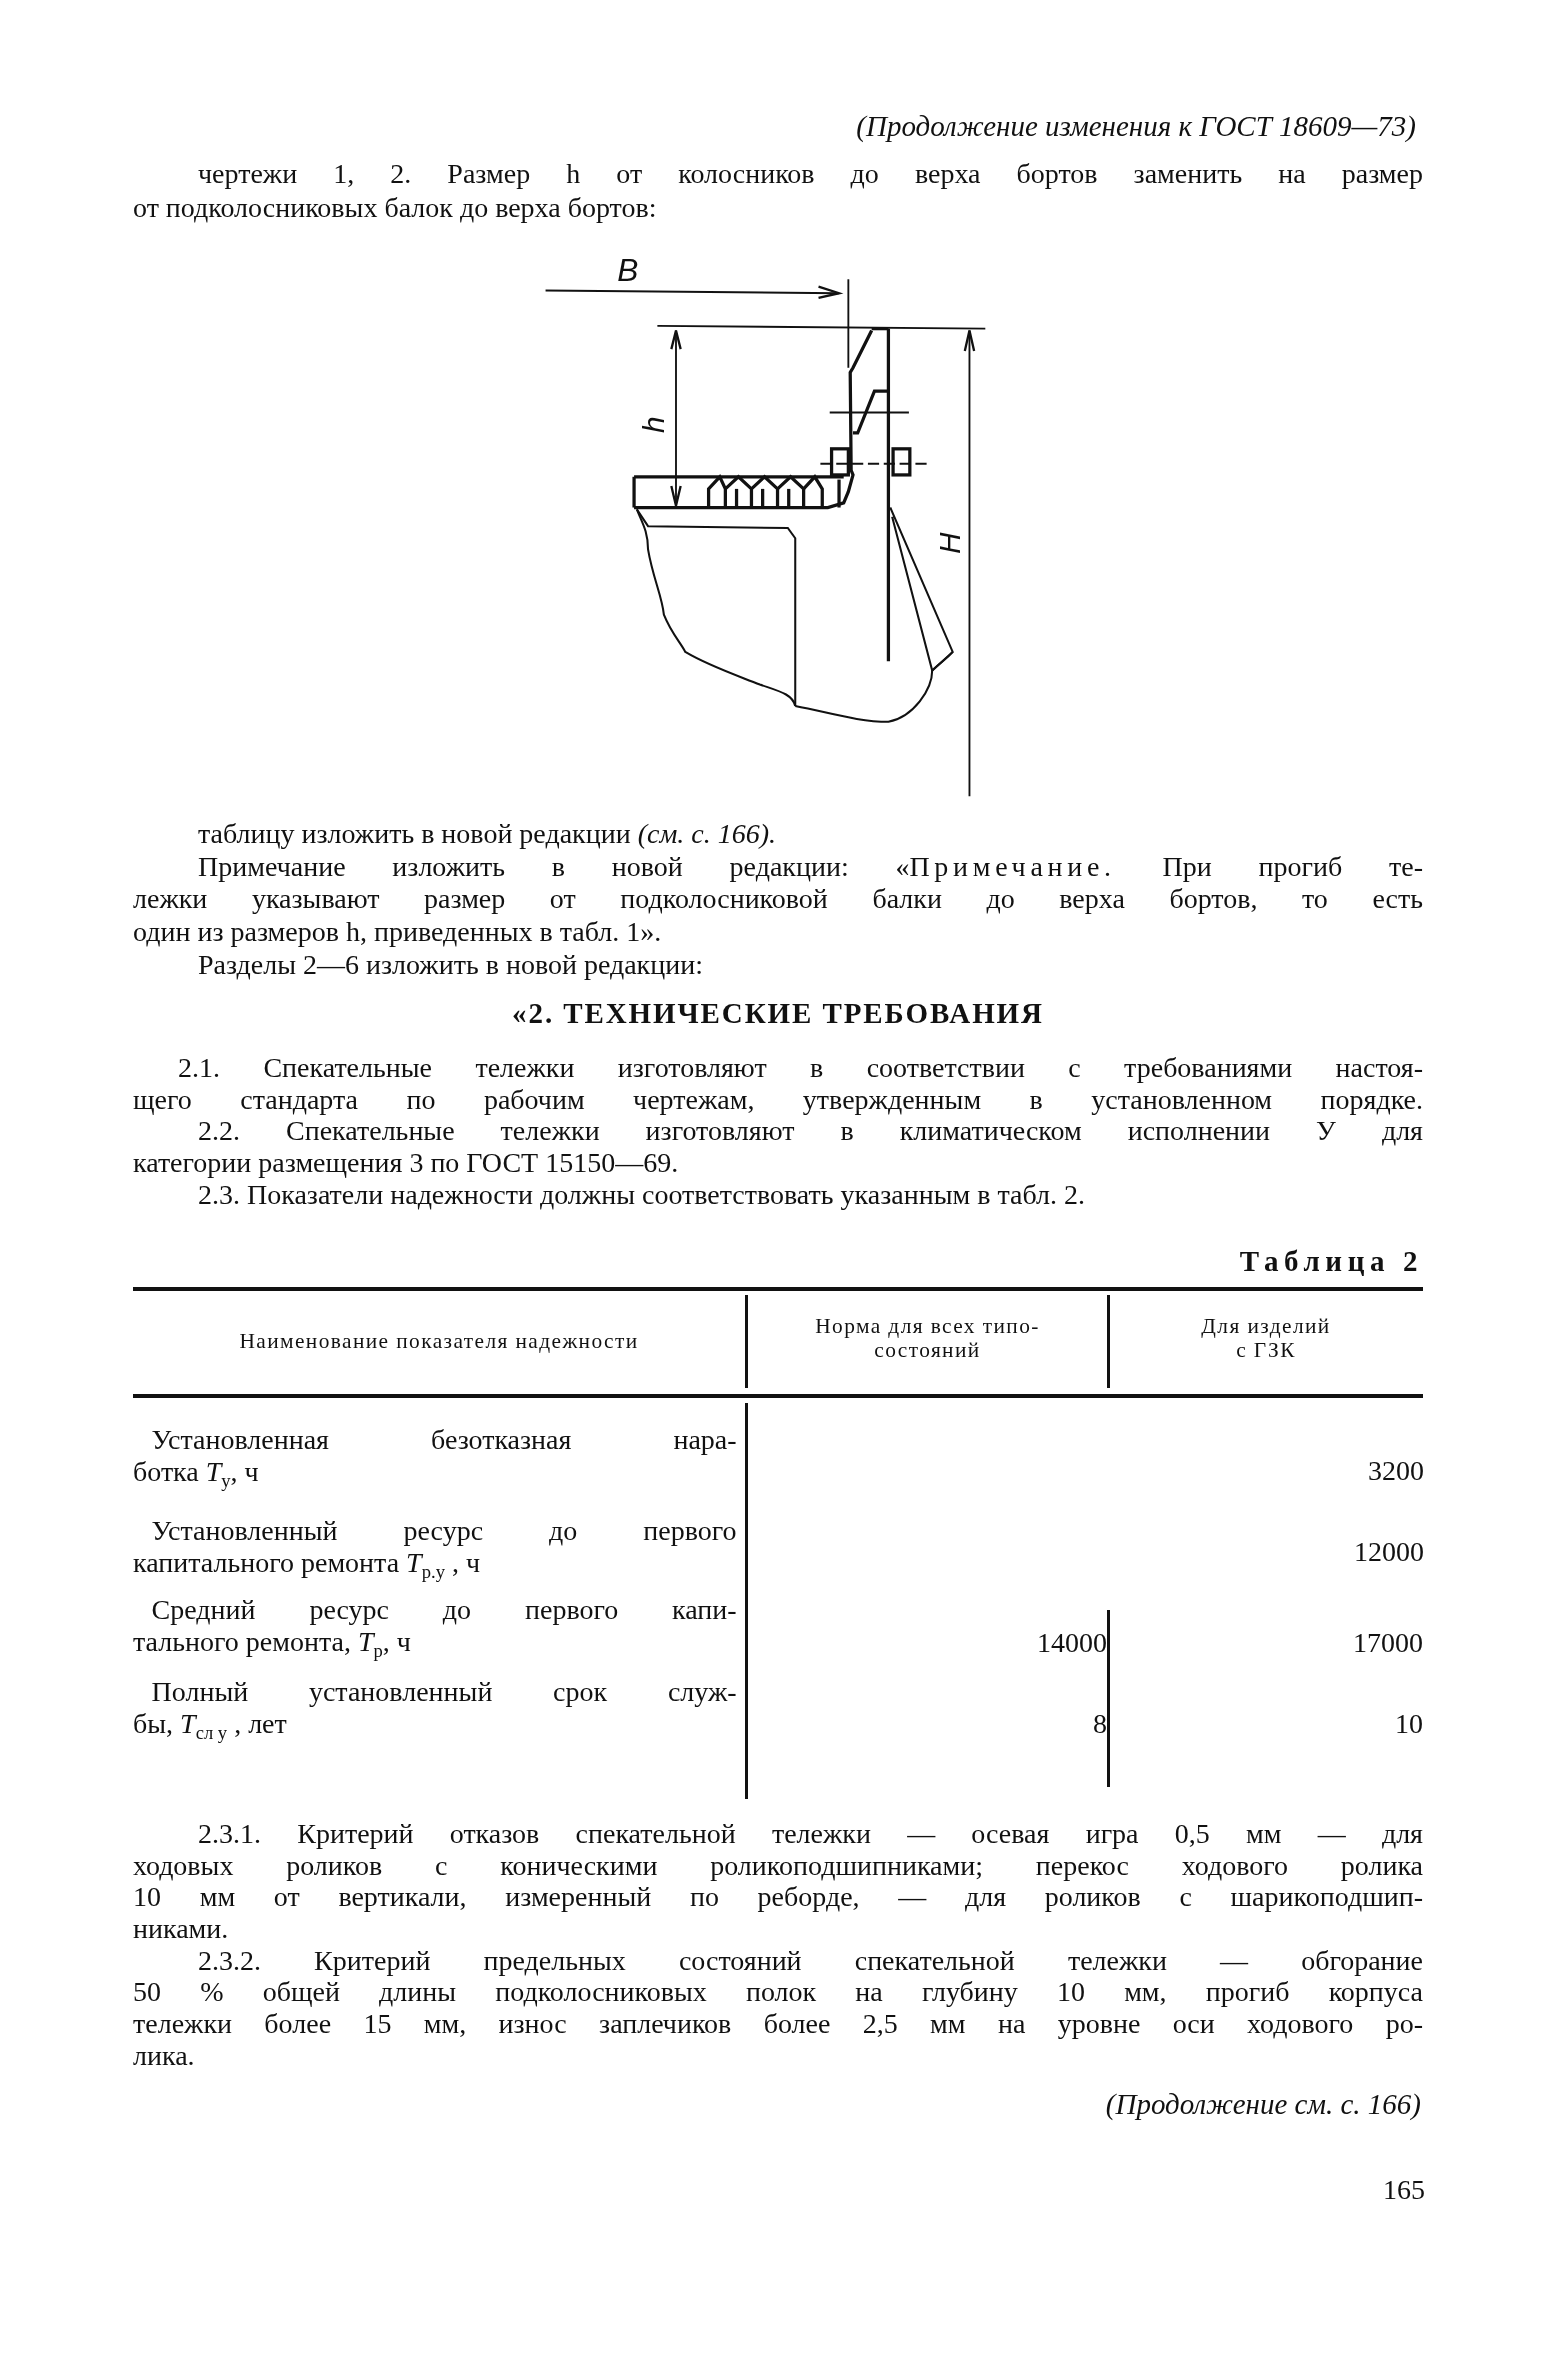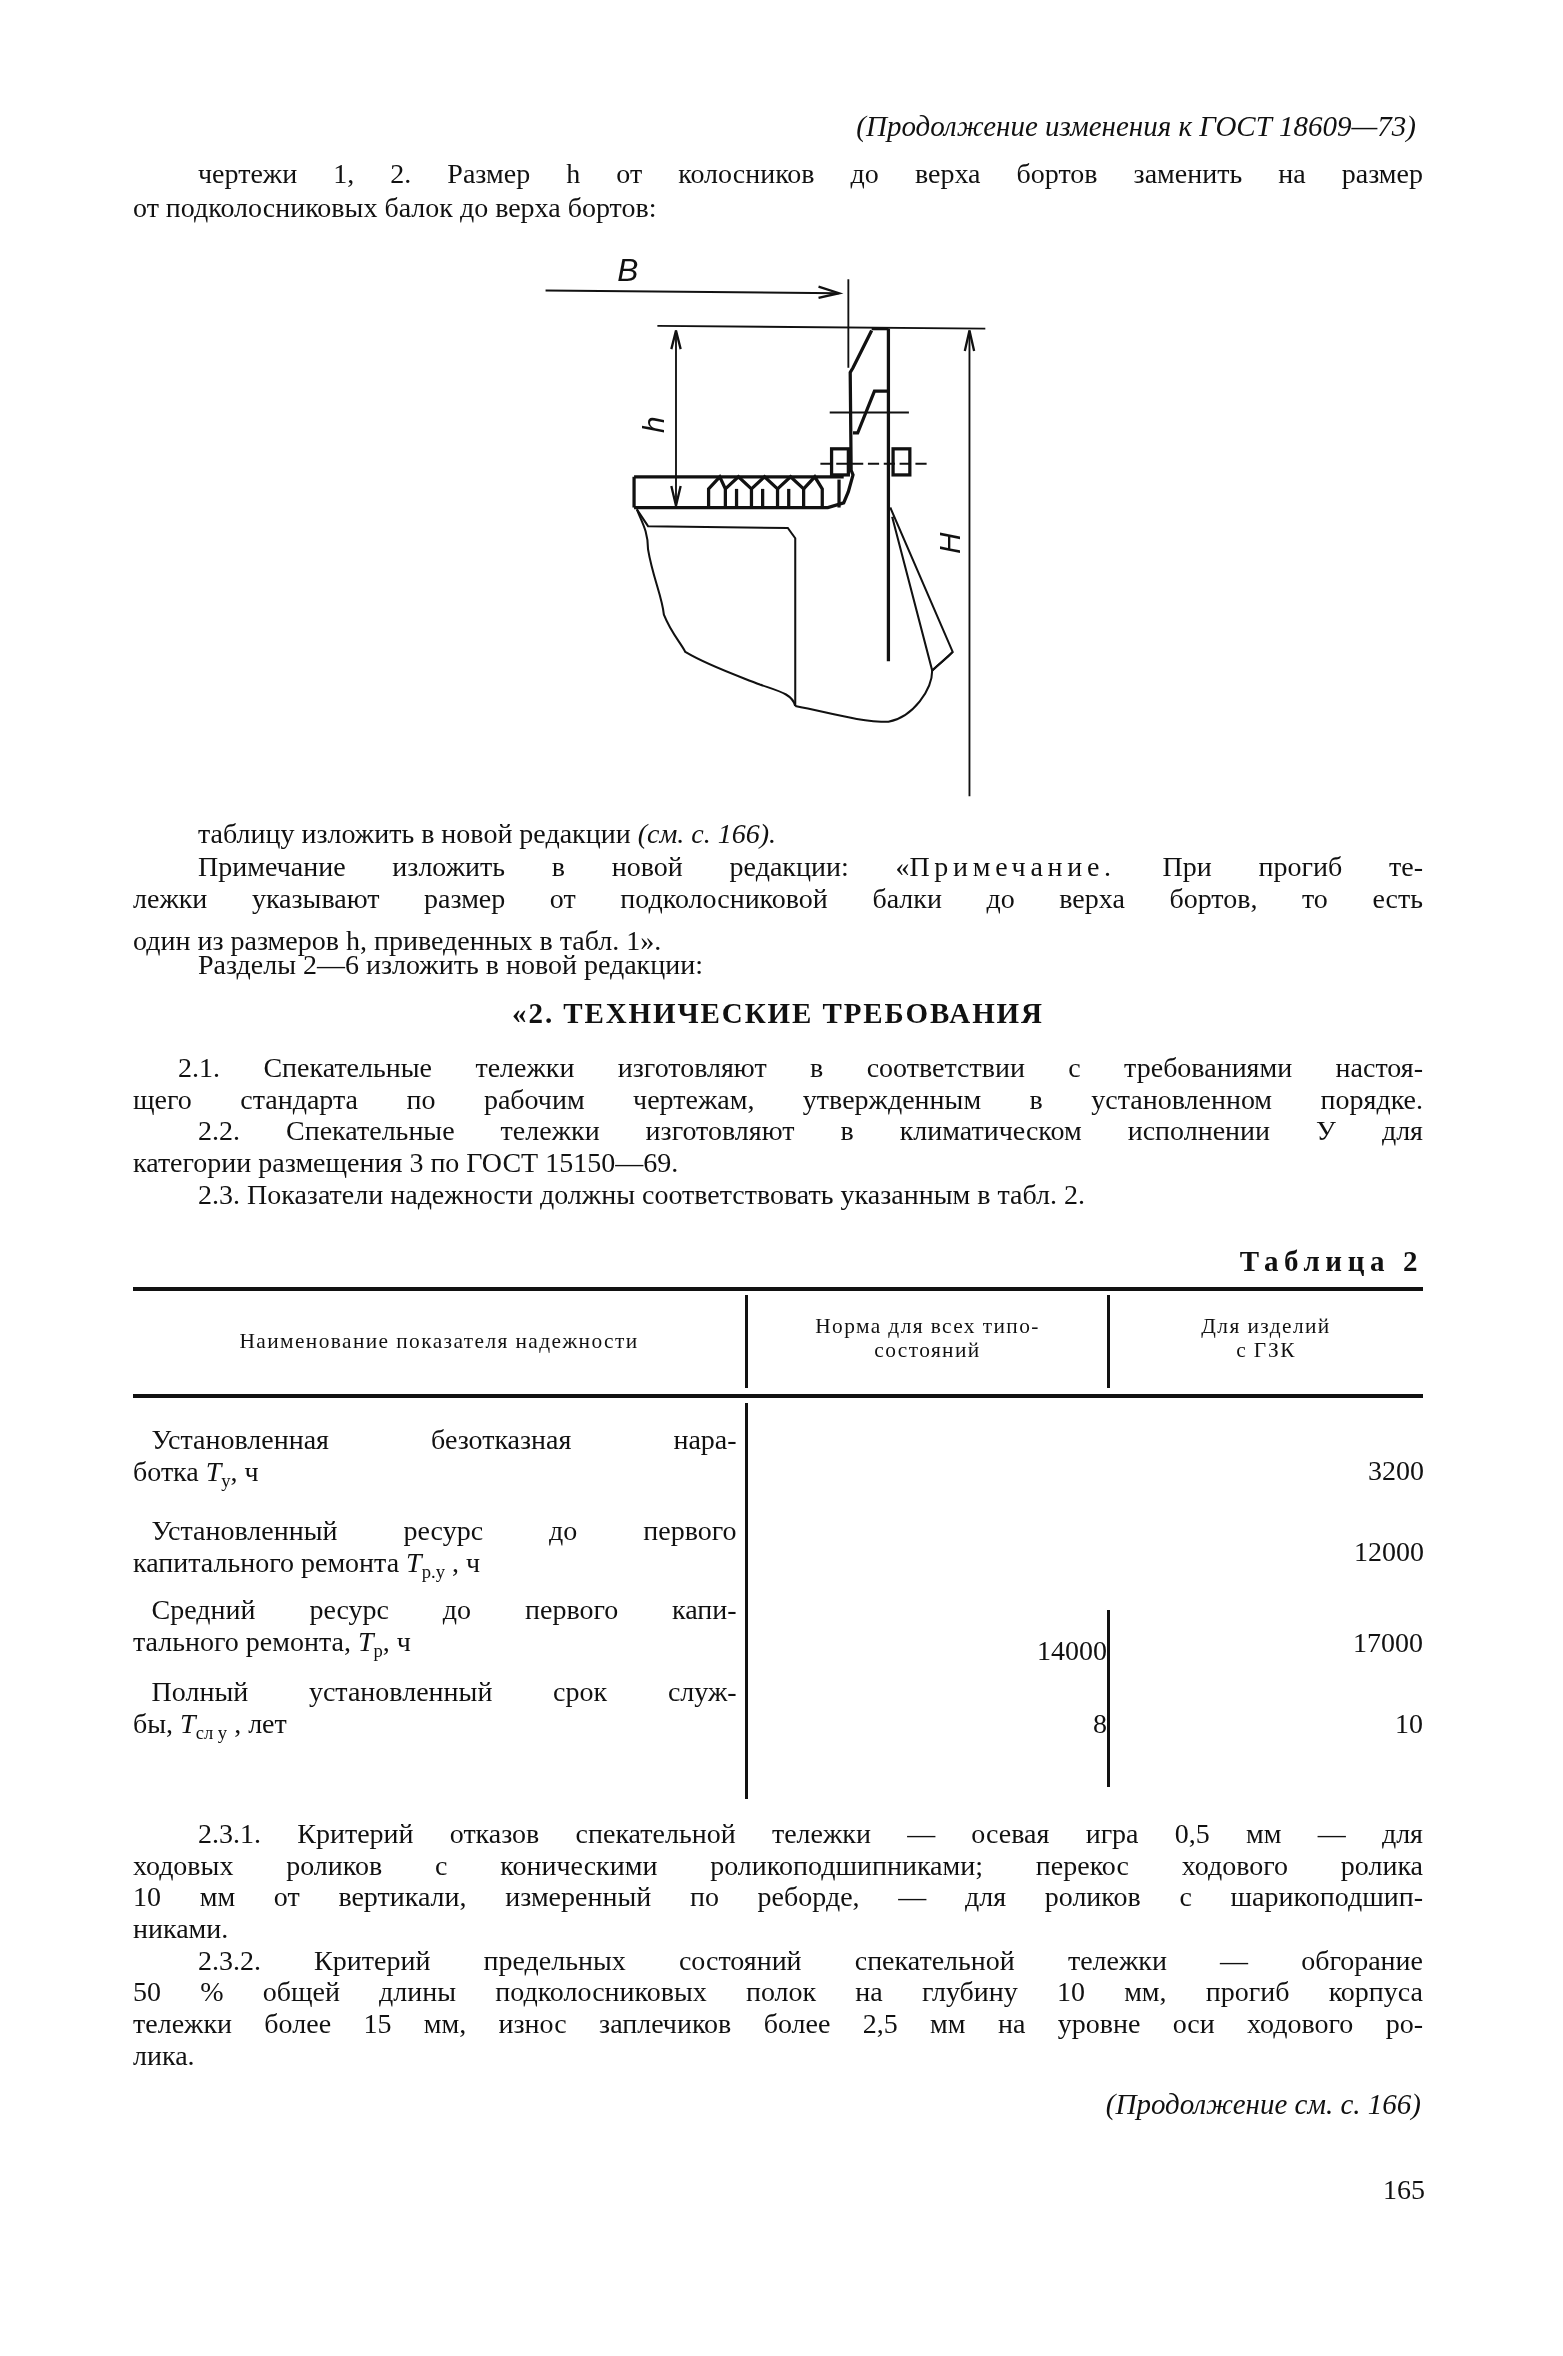--- a/index.html
+++ b/index.html
@@ -91,21 +91,21 @@
 
 <div class="abs p" style="left:133px;width:1290px;top:818px;height:168px;">
   <div class="abs" style="left:65px;top:0;white-space:nowrap;">
     <span>таблицу изложить в новой редакции</span>
     <span class="ital">(см. с. 166).</span>
   </div>
   <div class="line" style="top:33px;left:65px;">
     <span>Примечание изложить в новой редакции: «</span><span class="spaced">Примечание.</span><span> При прогиб те-</span>
   </div>
   <div class="line" style="top:65px;">лежки указывают размер от подколосниковой  балки до верха бортов, то есть</div>
-  <div class="abs" style="top:107px;left:0;white-space:nowrap;">один из размеров h, приведенных в табл. 1».</div>
+  <div class="abs" style="top:98px;left:0;white-space:nowrap;">один из размеров h, приведенных в табл. 1».</div>
   <div class="abs" style="top:131px;left:65px;white-space:nowrap;">Разделы 2—6 изложить в новой редакции:</div>
 </div>
 
 <div class="abs sec-title">«2. ТЕХНИЧЕСКИЕ ТРЕБОВАНИЯ</div>
 
 <div class="abs p" style="left:133px;width:1290px;top:1052px;height:168px;">
   <div class="line" style="top:0;left:45px;">2.1. Спекательные тележки изготовляют в соответствии с требованиями настоя-</div>
   <div class="line" style="top:32px;">щего стандарта по рабочим чертежам, утвержденным в установленном порядке.</div>
   <div class="line" style="top:63px;left:65px;">2.2. Спекательные тележки изготовляют в климатическом исполнении У для</div>
   <div class="abs" style="top:95px;left:0;white-space:nowrap;">категории размещения 3 по ГОСТ 15150—69.</div>
@@ -140,21 +140,21 @@
 <div class="cell" style="left:133px;width:604px;top:1505px;">
   <div class="line" style="position:relative;left:18.6px;width:585px;margin-top:10px;">Установленный ресурс  до первого</div>
   <div><span>капитального ремонта </span><i>T</i><sub>р.у</sub><span> , ч</span></div>
 </div>
 <div class="num" style="left:748px;width:676px;top:1536px;">12000</div>
 
 <div class="cell" style="left:133px;width:604px;top:1594px;">
   <div class="line" style="position:relative;left:18.6px;width:585px;">Средний ресурс до  первого  капи-</div>
   <div><span>тального ремонта, </span><i>T</i><sub>р</sub><span>, ч</span></div>
 </div>
-<div class="num" style="left:748px;width:359px;top:1627px;margin-top:8px;">14000</div>
+<div class="num" style="left:748px;width:359px;top:1627px;">14000</div>
 <div class="num" style="left:1109px;width:314px;top:1627px;">17000</div>
 
 <div class="cell" style="left:133px;width:604px;top:1676px;">
   <div class="line" style="position:relative;left:18.6px;width:585px;">Полный установленный срок служ-</div>
   <div><span>бы, </span><i>T</i><sub>сл у</sub><span> , лет</span></div>
 </div>
 <div class="num" style="left:748px;width:359px;top:1708px;">8</div>
 <div class="num" style="left:1109px;width:314px;top:1708px;">10</div>
 
 <div class="abs p" style="left:133px;width:1290px;top:1818px;height:261px;">

